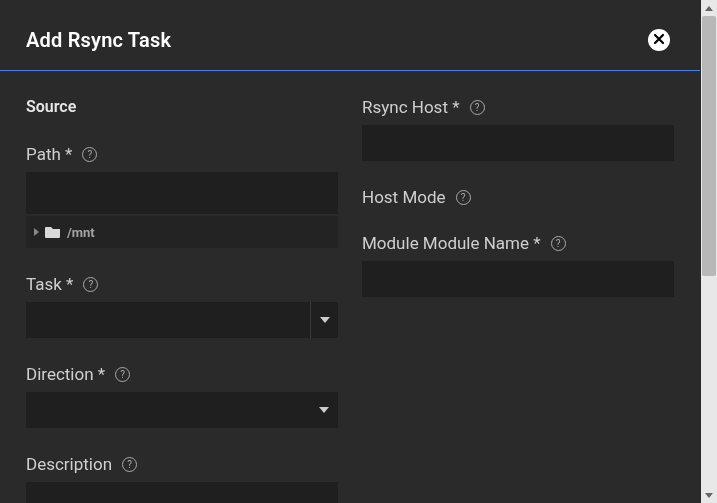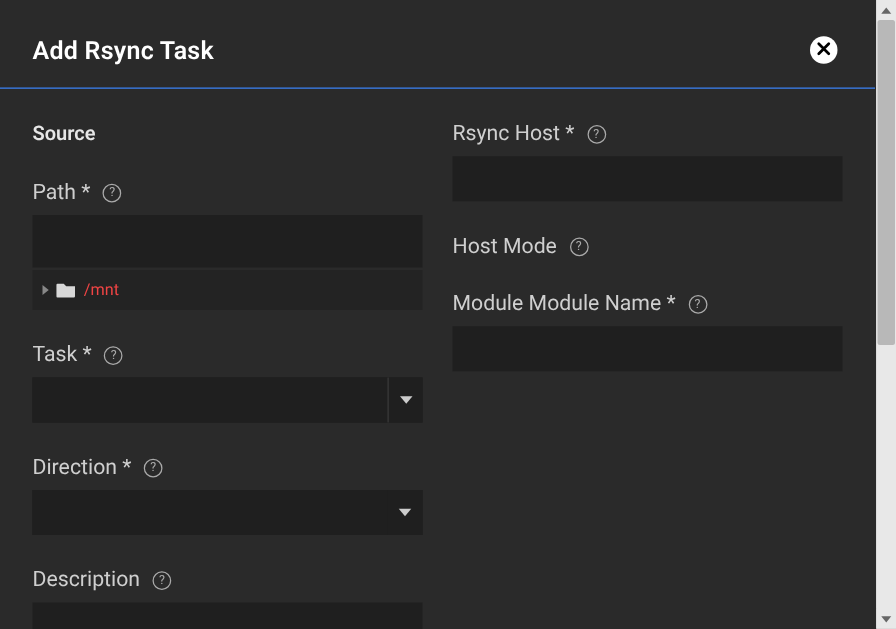--- a/index.html
+++ b/index.html
@@ -72,22 +72,23 @@
     align-items: center;
     justify-content: center;
     font-size: 10px;
     color: #aaa;
     cursor: pointer;
   }
   .input, .select, .tree-item, .pathbox {
     background: #1f1f1f;
     border: none;
     width: 100%;
-    color: #ef4444;
+    color: #a3a3a3;
     font-size: 13px;
+    font-weight: bold;
   }
   .pathbox { height: 42px; }
   .tree-item {
     display: flex;
     align-items: center;
     gap: 6px;
     height: 32px;
     padding: 0 8px;
     margin-top: 2px;
     background: #232323;

